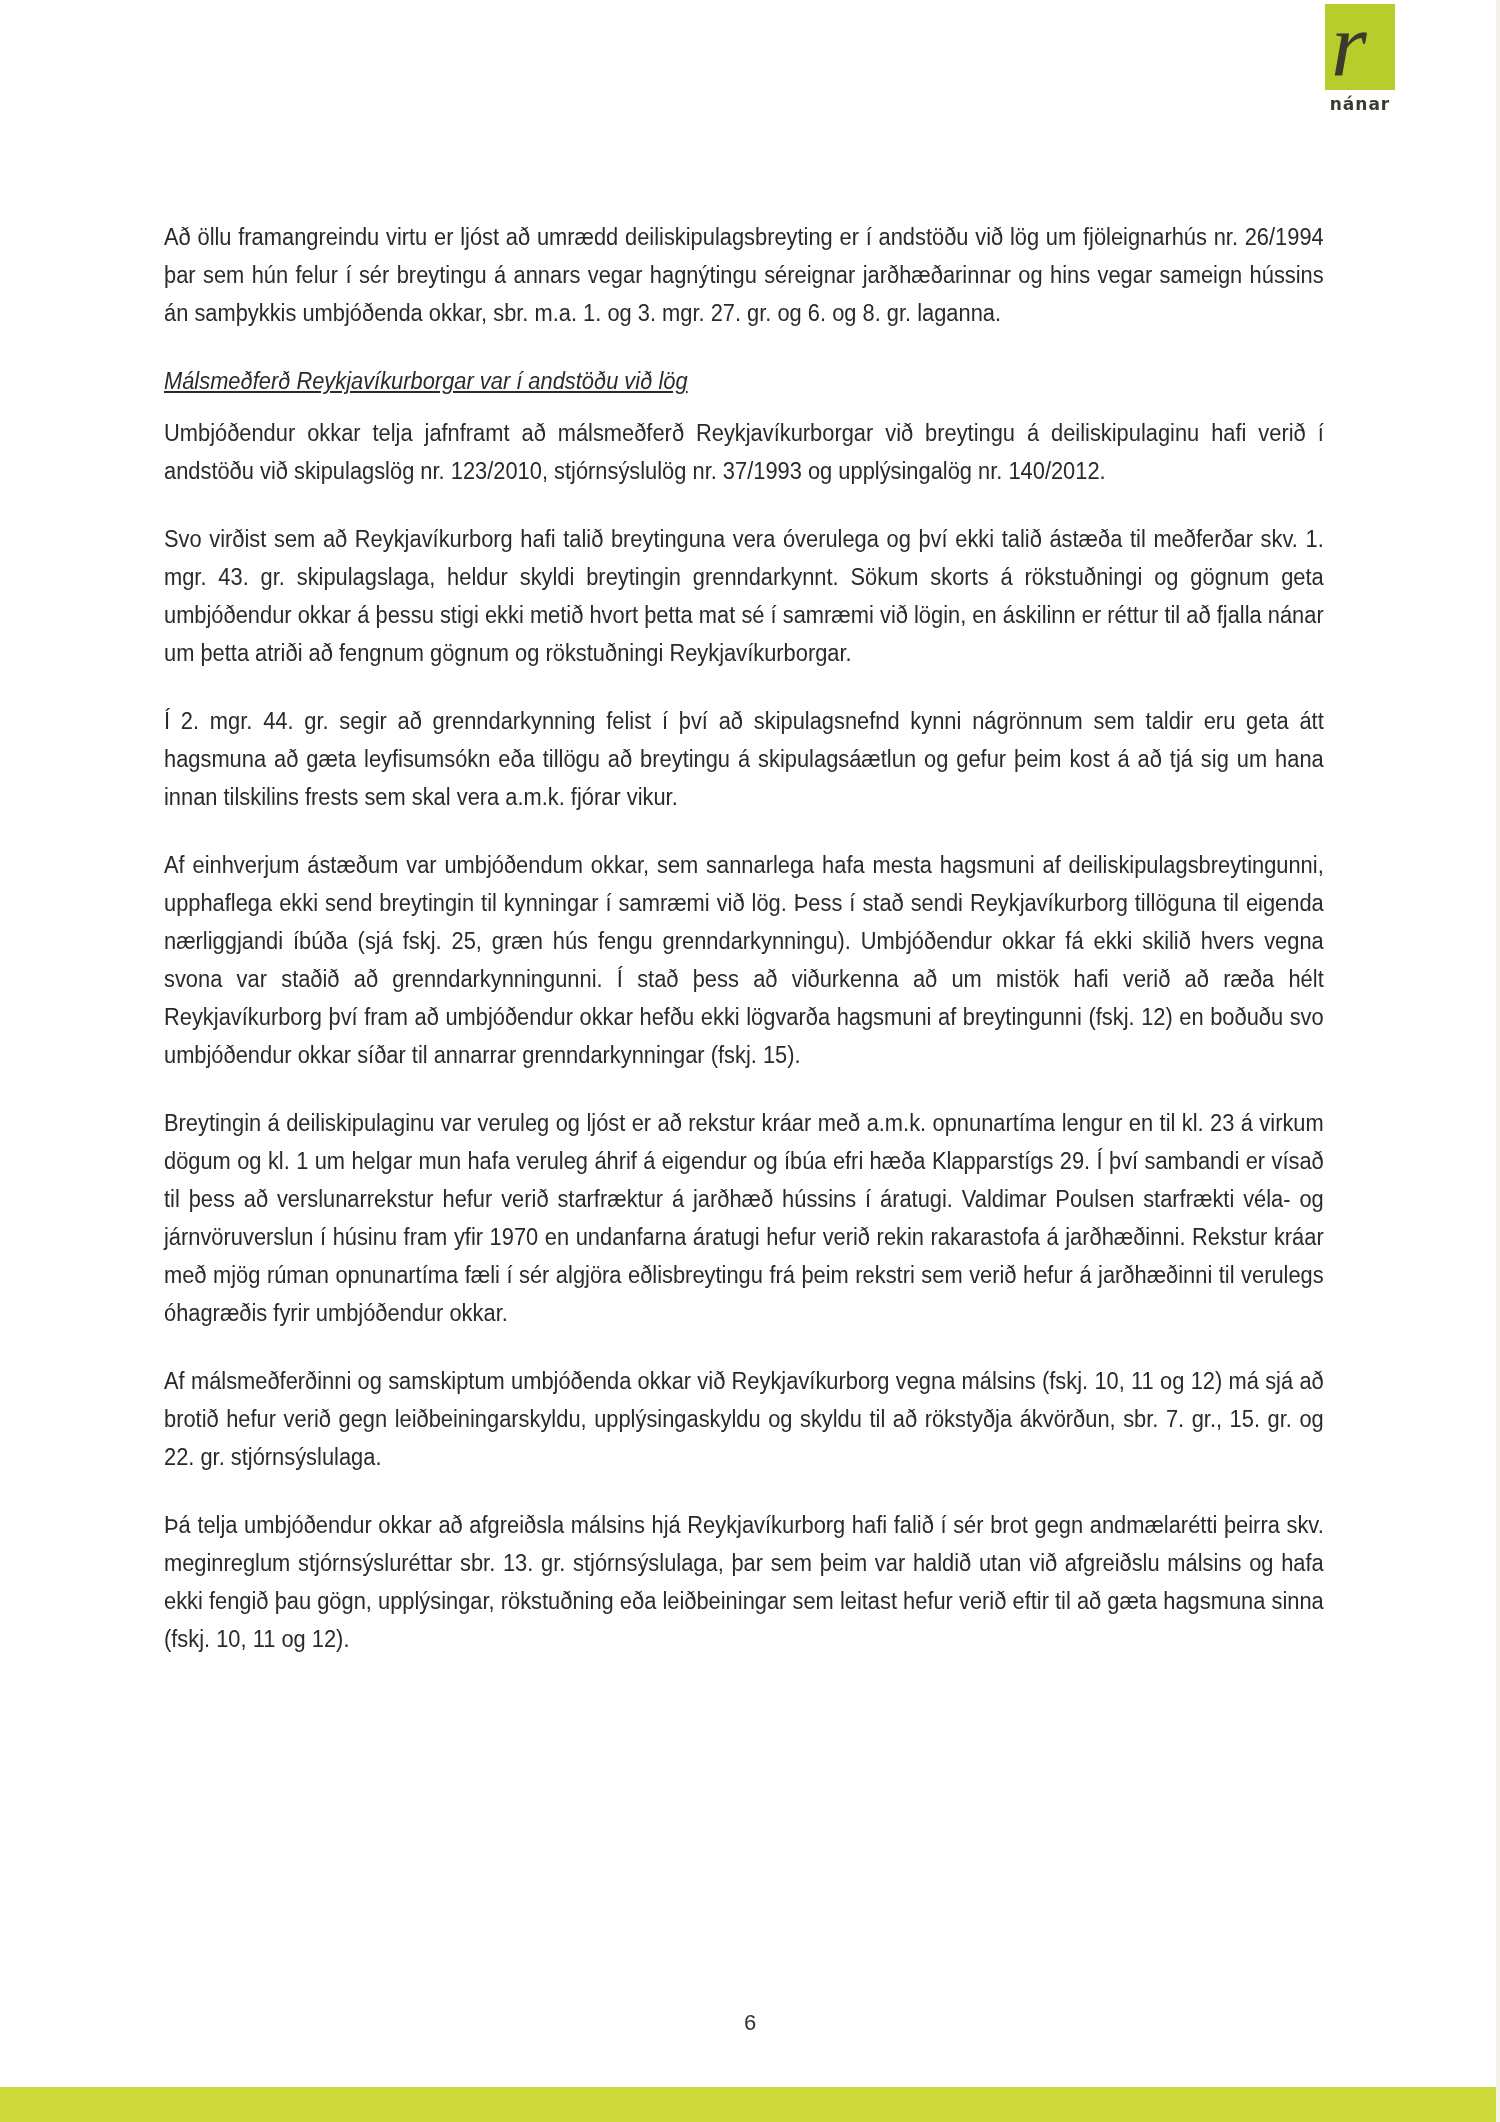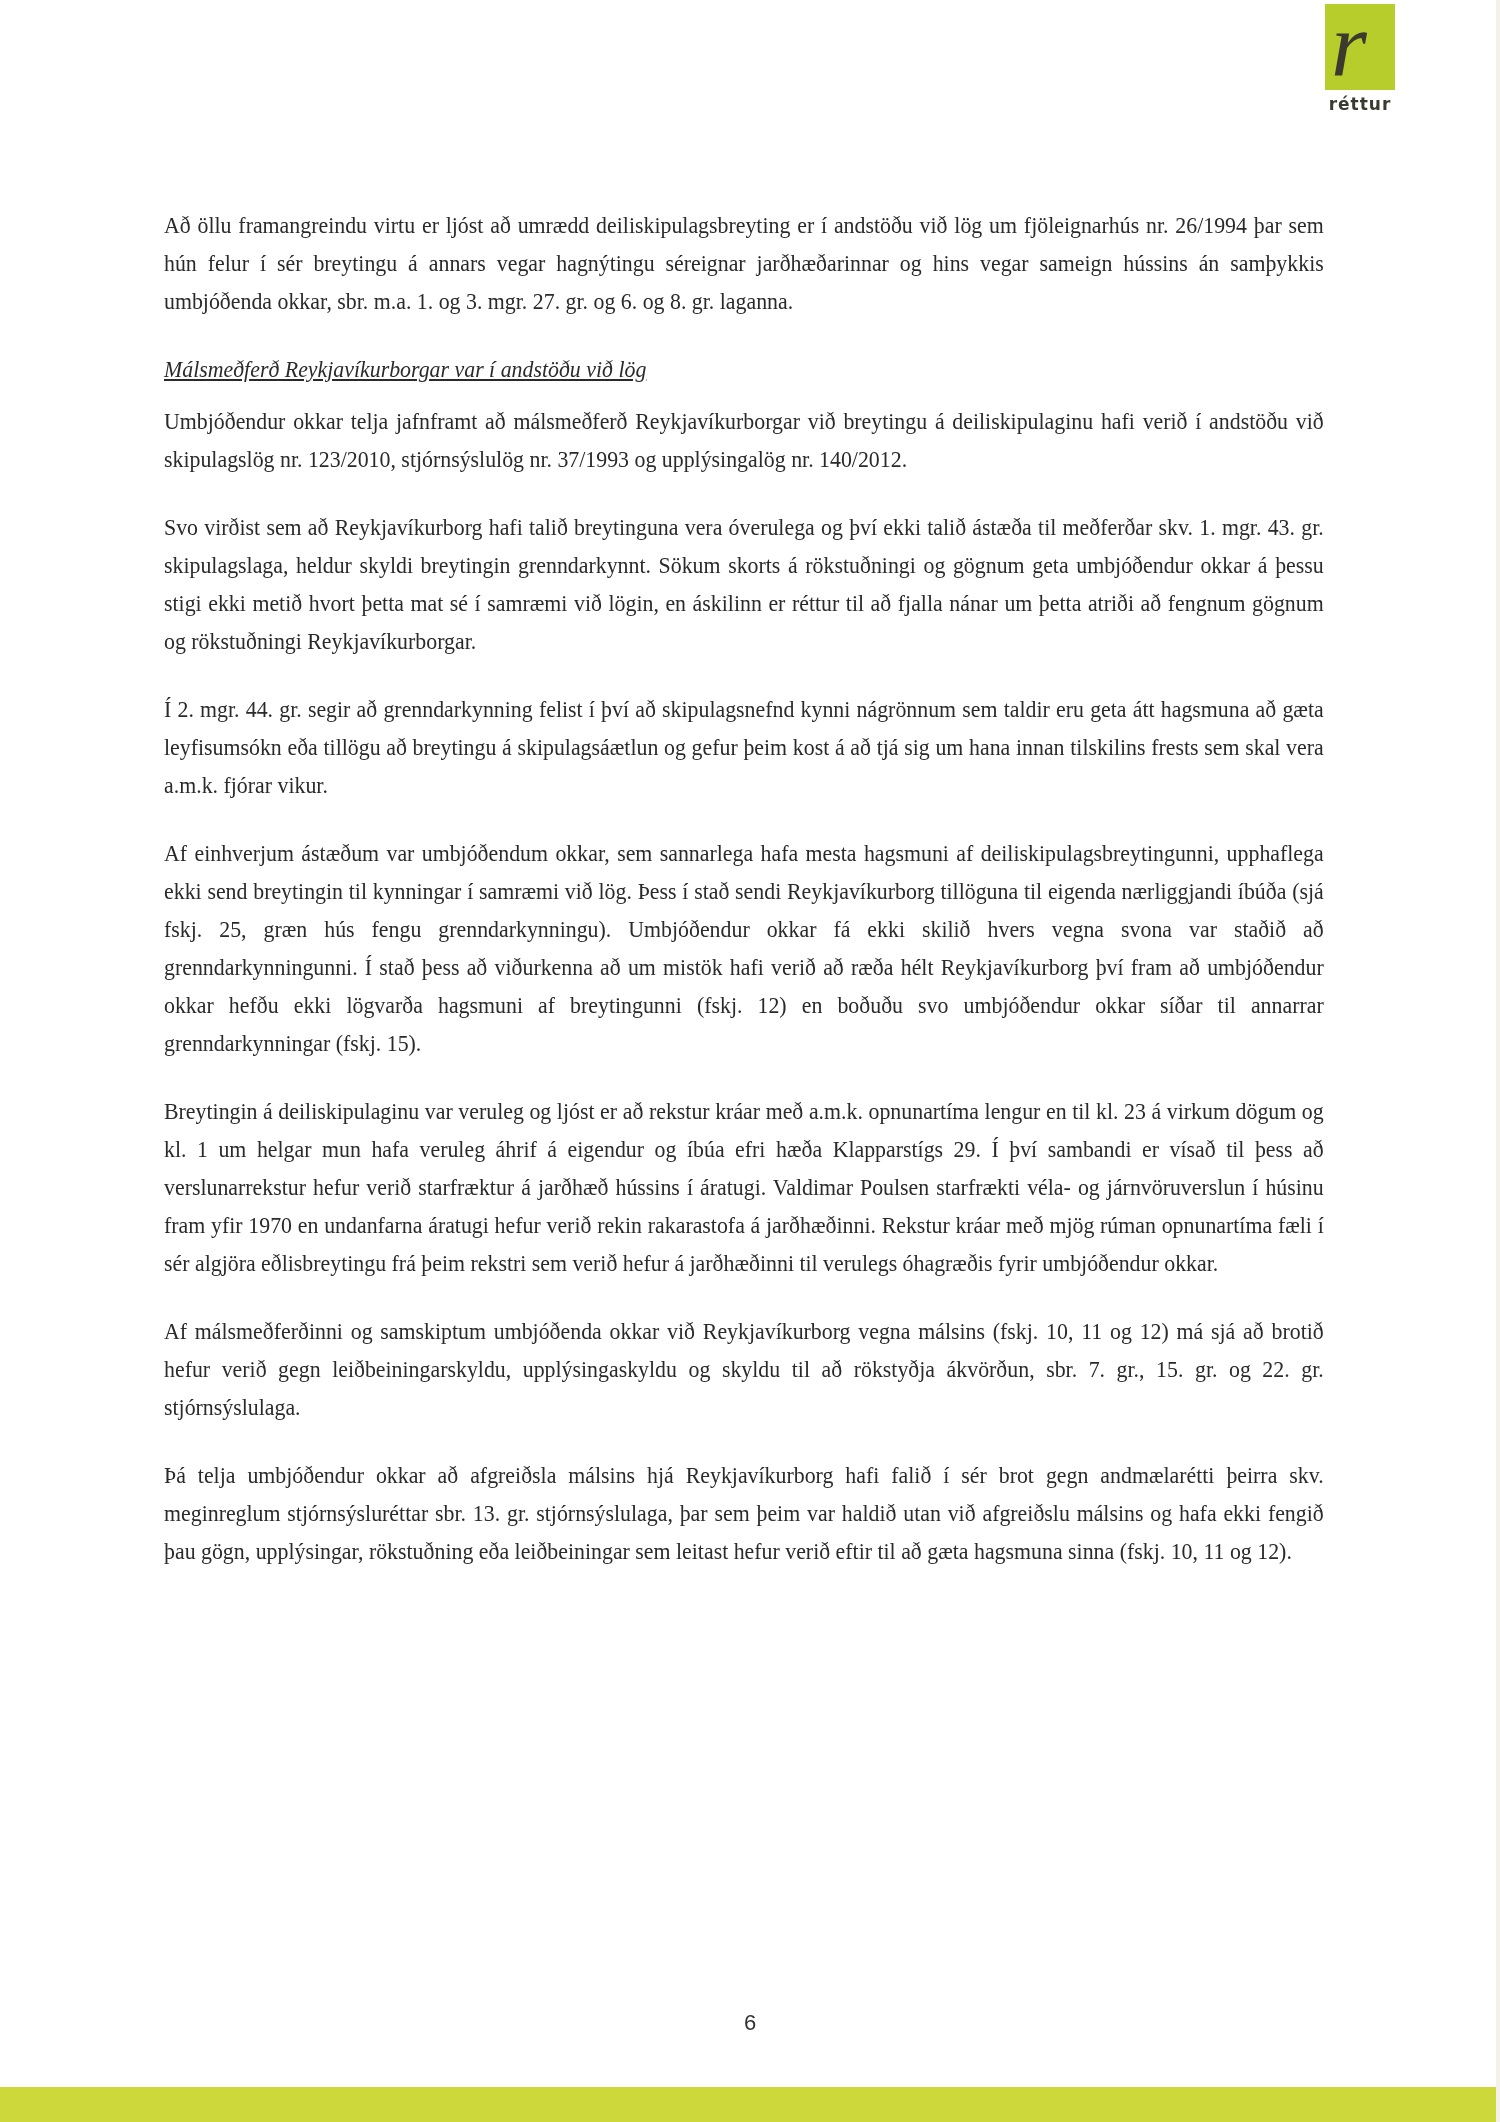--- a/index.html
+++ b/index.html
@@ -4,37 +4,37 @@
 <style>
   html, body { margin: 0; padding: 0; background: #ffffff; }
   body { width: 1500px; height: 2122px; position: relative; overflow: hidden;
          font-family: "Liberation Sans Narrow", "Liberation Sans", sans-serif; color: #2a2a2a; }
   .logo { position: absolute; left: 1325px; top: 4px; width: 70px; }
   .logo-box { width: 70px; height: 86px; background: #b7cd2b; position: relative; overflow: hidden; }
   .logo-glyph { position: absolute; left: 6px; top: -6px; font-family: "Liberation Serif", serif;
                 font-style: italic; font-size: 92px; color: #3a3a2e; line-height: 1; }
   .logo-text { font-family: "DejaVu Sans", sans-serif; font-weight: bold; font-size: 17px;
                color: #3a3a2e; letter-spacing: 1px; margin-top: 4px; text-align: center; }
-  .content { position: absolute; left: 164px; top: 206px; width: 1160px; font-family: Liberation Serif, serif; }
+  .content { position: absolute; left: 164px; top: 218px; width: 1160px; }
   p { margin: 0 0 30px 0; font-size: 23.5px; line-height: 38px; text-align: justify;
       transform: scaleX(0.93); transform-origin: left top; width: 1247px; }
   .heading { font-style: italic; text-decoration: underline; margin-bottom: 0; }
   .page-number { position: absolute; top: 2010px; left: 0; width: 1500px; text-align: center;
                  font-size: 22px; color: #333; }
   .footer-bar { position: absolute; left: 0; bottom: 0; width: 1500px; height: 35px; background: #cdd83a; }
   .edge { position: absolute; right: 0; top: 0; width: 4px; height: 2122px; background: #f4f1e8; }
 </style>
 </head>
 <body>
 
 <div class="logo">
   <div class="logo-box">
     <span class="logo-glyph">r</span>
   </div>
-  <div class="logo-text">réttur</div>
+  <div class="logo-text">nánar</div>
 </div>
 
 <div class="content">
   <p>Að öllu framangreindu virtu er ljóst að umrædd deiliskipulagsbreyting er í andstöðu við lög um fjöleignarhús nr. 26/1994 þar sem hún felur í sér breytingu á annars vegar hagnýtingu séreignar jarðhæðarinnar og hins vegar sameign hússins án samþykkis umbjóðenda okkar, sbr. m.a. 1. og 3. mgr. 27. gr. og 6. og 8. gr. laganna.</p>
   <p class="heading" style="margin-bottom:14px;">Málsmeðferð Reykjavíkurborgar var í andstöðu við lög</p>
   <p>Umbjóðendur okkar telja jafnframt að málsmeðferð Reykjavíkurborgar við breytingu á deiliskipulaginu hafi verið í andstöðu við skipulagslög nr. 123/2010, stjórnsýslulög nr. 37/1993 og upplýsingalög nr. 140/2012.</p>
   <p>Svo virðist sem að Reykjavíkurborg hafi talið breytinguna vera óverulega og því ekki talið ástæða til meðferðar skv. 1. mgr. 43. gr. skipulagslaga, heldur skyldi breytingin grenndarkynnt. Sökum skorts á rökstuðningi og gögnum geta umbjóðendur okkar á þessu stigi ekki metið hvort þetta mat sé í samræmi við lögin, en áskilinn er réttur til að fjalla nánar um þetta atriði að fengnum gögnum og rökstuðningi Reykjavíkurborgar.</p>
   <p>Í 2. mgr. 44. gr. segir að grenndarkynning felist í því að skipulagsnefnd kynni nágrönnum sem taldir eru geta átt hagsmuna að gæta leyfisumsókn eða tillögu að breytingu á skipulagsáætlun og gefur þeim kost á að tjá sig um hana innan tilskilins frests sem skal vera a.m.k. fjórar vikur.</p>
   <p>Af einhverjum ástæðum var umbjóðendum okkar, sem sannarlega hafa mesta hagsmuni af deiliskipulagsbreytingunni, upphaflega ekki send breytingin til kynningar í samræmi við lög. Þess í stað sendi Reykjavíkurborg tillöguna til eigenda nærliggjandi íbúða (sjá fskj. 25, græn hús fengu grenndarkynningu). Umbjóðendur okkar fá ekki skilið hvers vegna svona var staðið að grenndarkynningunni. Í stað þess að viðurkenna að um mistök hafi verið að ræða hélt Reykjavíkurborg því fram að umbjóðendur okkar hefðu ekki lögvarða hagsmuni af breytingunni (fskj. 12) en boðuðu svo umbjóðendur okkar síðar til annarrar grenndarkynningar (fskj. 15).</p>
   <p>Breytingin á deiliskipulaginu var veruleg og ljóst er að rekstur kráar með a.m.k. opnunartíma lengur en til kl. 23 á virkum dögum og kl. 1 um helgar mun hafa veruleg áhrif á eigendur og íbúa efri hæða Klapparstígs 29. Í því sambandi er vísað til þess að verslunarrekstur hefur verið starfræktur á jarðhæð hússins í áratugi. Valdimar Poulsen starfrækti véla- og járnvöruverslun í húsinu fram yfir 1970 en undanfarna áratugi hefur verið rekin rakarastofa á jarðhæðinni. Rekstur kráar með mjög rúman opnunartíma fæli í sér algjöra eðlisbreytingu frá þeim rekstri sem verið hefur á jarðhæðinni til verulegs óhagræðis fyrir umbjóðendur okkar.</p>

